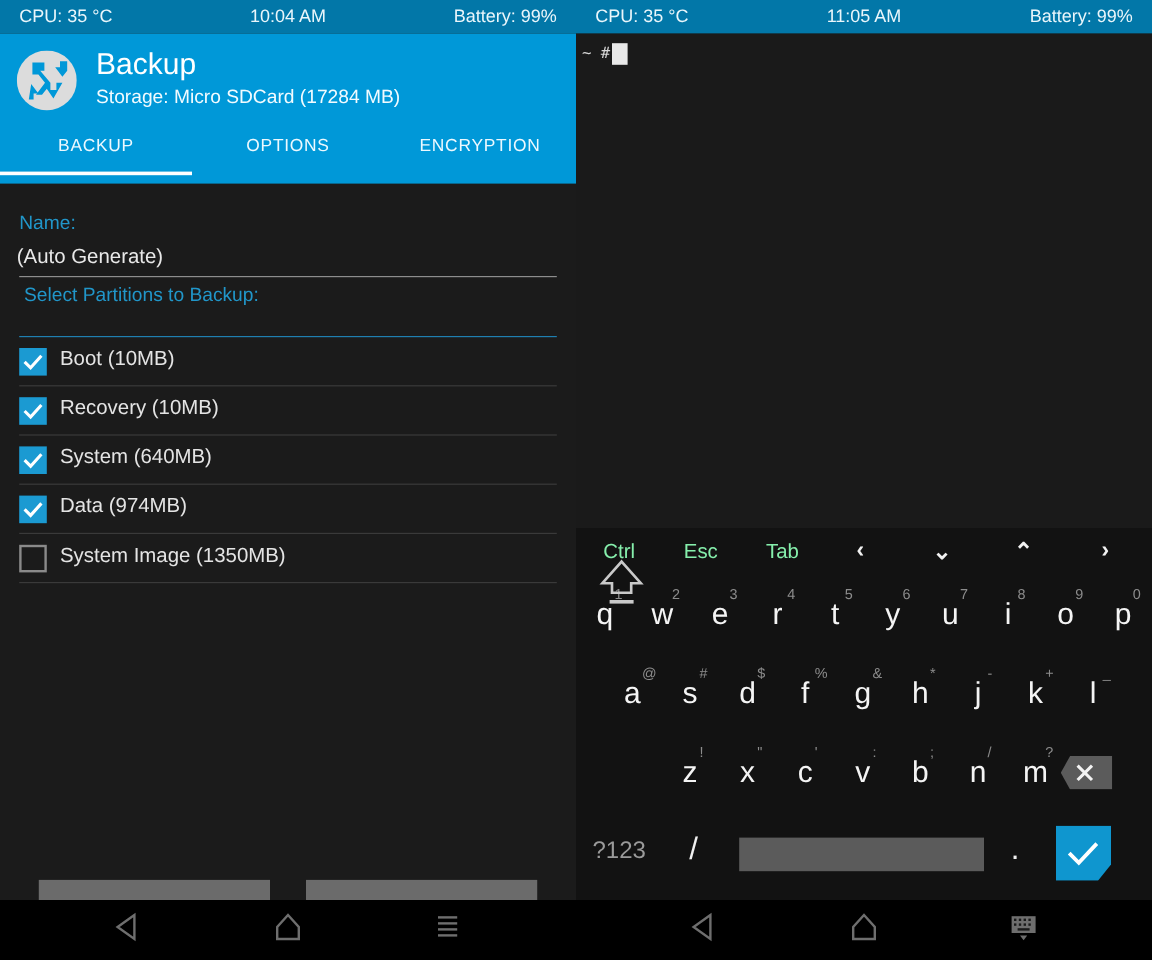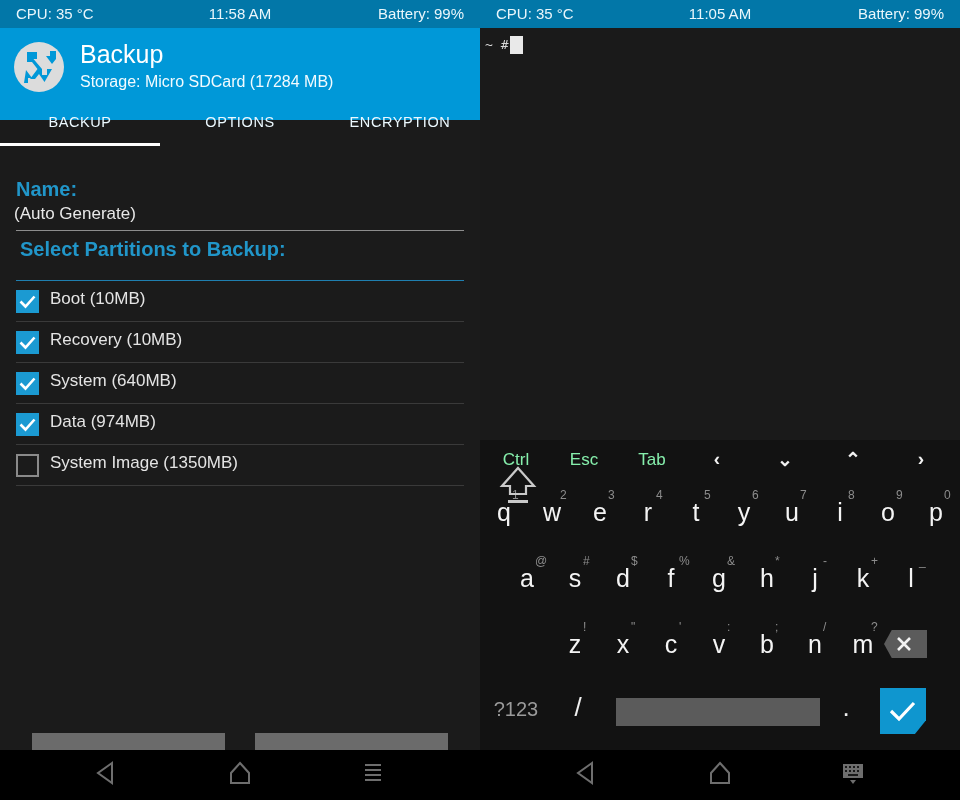--- a/index.html
+++ b/index.html
@@ -21,21 +21,21 @@
     position: absolute; top: 0; left: 0; width: 480px; height: 28px;
     background: #0277a8; color: #eaf6fb;
     font-size: 15px; line-height: 28px;
   }
   .statusbar .sb-cpu  { position: absolute; left: 16px; }
   .statusbar .sb-time { position: absolute; left: 0; width: 480px; text-align: center; }
   .statusbar .sb-batt { position: absolute; right: 16px; }
 
   
   #twrp-header {
-    position: absolute; top: 28px; left: 0; width: 480px; height: 92px;
+    position: absolute; top: 28px; left: 0; width: 480px; height: 125px;
     background: #0098d8;
   }
   #twrp-logo { position: absolute; left: 14px; top: 14px; width: 50px; height: 50px; }
   #header-title {
     position: absolute; left: 80px; top: 12px;
     color: #ffffff; font-size: 25px; font-weight: normal;
   }
   #header-sub {
     position: absolute; left: 80px; top: 45px;
     color: #f2fbff; font-size: 16px;
@@ -46,21 +46,21 @@
     color: #ecf9ff; font-size: 14.5px; letter-spacing: 0.6px;
     text-align: center; line-height: 36px;
   }
   .tab.active::after {
     content: ""; position: absolute; left: 0; bottom: 0;
     width: 160px; height: 3px; background: #ffffff;
   }
 
   
   #backup-body { position: absolute; top: 146px; left: 0; width: 480px; bottom: 0; }
-  .lbl-blue { color: #2196c9; font-size: 20px; font-weight: bold; }
+  .lbl-blue { color: #2196c9; font-size: 16px; }
   #name-label   { position: absolute; left: 16px; top: 32px; }
   #name-value   { position: absolute; left: 14px; top: 58px; color: #e8e8e8; font-size: 17px; }
   #name-rule    { position: absolute; left: 16px; top: 84px; width: 448px; height: 1px; background: #8d8d8d; }
   #partitions-label { position: absolute; left: 20px; top: 92px; }
   #partitions-rule  { position: absolute; left: 16px; top: 134px; width: 448px; height: 1px; background: #1f7fb0; }
 
   #partition-list { position: absolute; left: 0; top: 135px; width: 480px; }
   .prow { position: relative; height: 41px; width: 480px; }
   .prow .sep { position: absolute; left: 16px; bottom: 0; width: 448px; height: 1px; background: #3a3a3a; }
   .cbox {
@@ -113,21 +113,21 @@
 </style>
 </head>
 <body>
 
 <div id="root">
 
   <div id="left-pane" class="pane">
 
     <div class="statusbar">
       <span class="sb-cpu">CPU: 35 °C</span>
-      <span class="sb-time">11:58 AM</span>
+      <span class="sb-time">10:04 AM</span>
       <span class="sb-batt">Battery: 99%</span>
     </div>
 
     <div id="twrp-header">
       <div id="twrp-logo">
         <svg width="50" height="50" viewBox="0 0 50 50">
           <circle cx="25" cy="25" r="25" fill="#dcdcdc"></circle>
           <path d="M13 10 L23 10 L23 17 L19.5 17 L28 27 L28 33 L33 33 L33 27 L38 27 L30.5 40 L25 32 L21 37 L16 37 L23.5 27 L18 20 L13 20 Z" fill="#0098d8"></path>
           <path d="M12 28 L18 36 L14 36 L14 41 L10 41 Z" fill="#0098d8"></path>
           <path d="M36 9 L42 9 L42 17 L38 22 L32 14 L36 14 Z" fill="#0098d8"></path>

